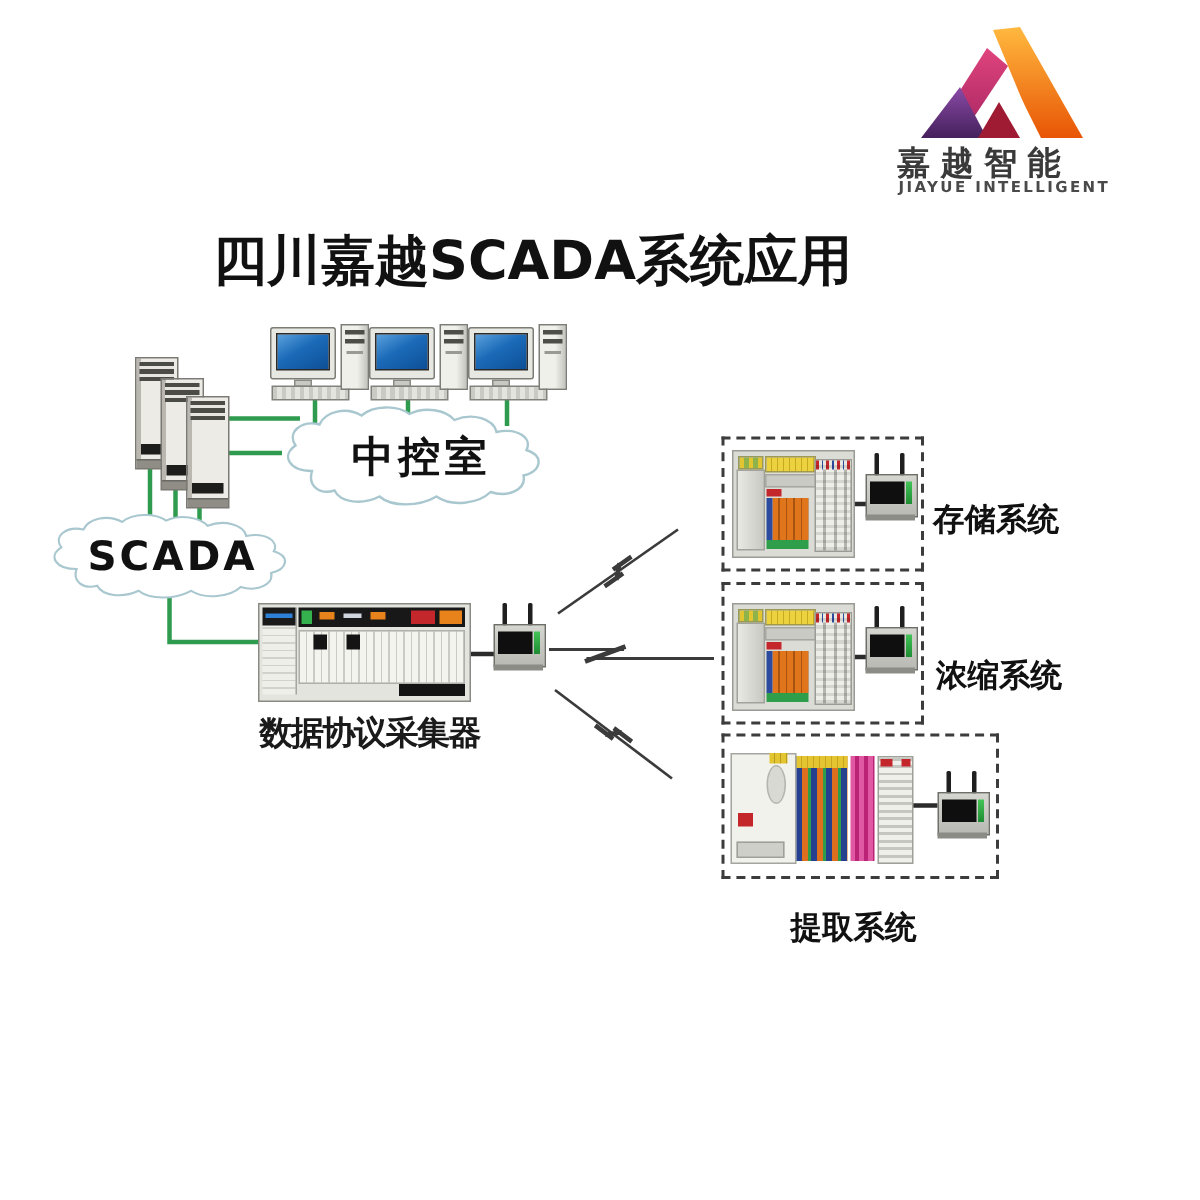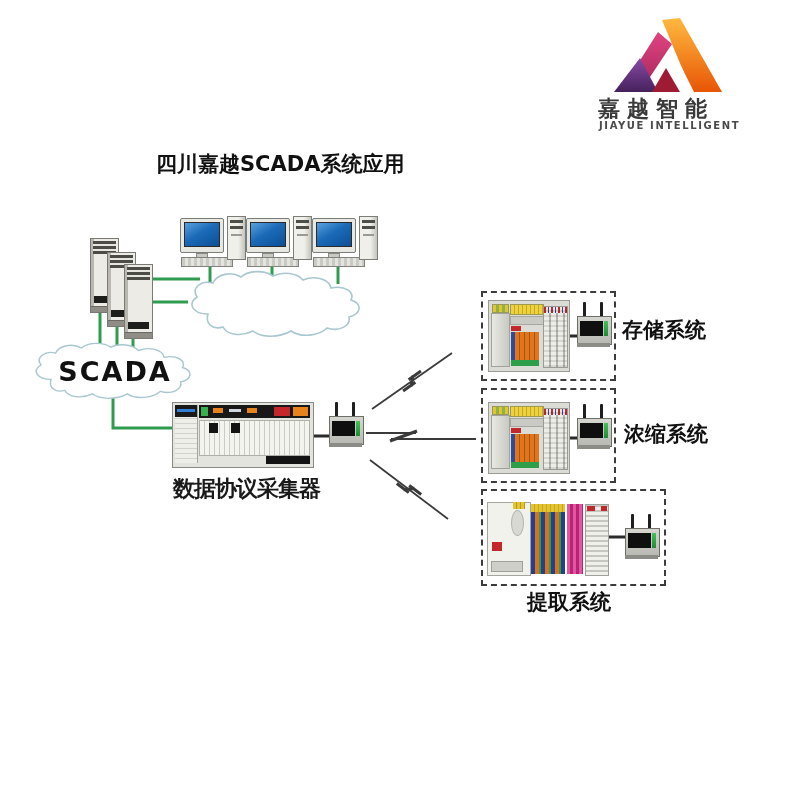--- a/index.html
+++ b/index.html
@@ -1,25 +1,25 @@
 <!DOCTYPE html>
 <html><head>
 <meta charset="utf-8">
 <style>
   html,body{margin:0;padding:0;background:#fff;}
   #stage{position:relative;width:800px;height:800px;background:#ffffff;overflow:hidden;
          font-family:"DejaVu Sans","Liberation Sans",sans-serif;color:#1a1a1a;}
   .abs{position:absolute;}
   
-  #title{left:156px;top:150px;width:380px;font-size:21px;font-weight:bold;color:#111;letter-spacing:0px;white-space:nowrap;}
+  #title{left:142px;top:150px;width:380px;font-size:36px;font-weight:bold;color:#111;letter-spacing:0px;white-space:nowrap;}
   .cloud-label{font-weight:bold;color:#111;text-align:center;white-space:nowrap;}
   #lbl-controlroom{left:196px;top:286px;width:170px;font-size:28px;letter-spacing:3px;}
   #lbl-scada{left:30px;top:356px;width:170px;font-size:27px;letter-spacing:2px;font-weight:700;}
   #lbl-collector{left:155px;top:474px;width:165px;font-size:22px;font-weight:bold;text-align:right;letter-spacing:-1px;white-space:nowrap;}
-  .sys-label{font-size:21px;font-weight:bold;color:#111;white-space:nowrap;}
+  .sys-label{font-size:21px;font-weight:bold;color:#111;white-space:nowrap;margin-top:16px;}
   
   #logo{left:596px;top:12px;width:132px;height:122px;}
   #logo-name{position:absolute;left:2px;top:82px;width:128px;font-size:22px;font-weight:bold;
              color:#3a3a3a;letter-spacing:7px;white-space:nowrap;}
   #logo-sub{position:absolute;left:3px;top:108px;width:128px;font-size:10px;font-weight:bold;
             color:#4a4a4a;letter-spacing:1.6px;white-space:nowrap;}
   
   .computer{width:66px;height:50px;}
   .computer .mon{position:absolute;left:0;top:2px;width:42px;height:33px;background:#e8e8e2;border:1px solid #7d7d77;border-radius:2px;}
   .computer .scr{position:absolute;left:3px;top:3px;width:34px;height:23px;background:linear-gradient(150deg,#5aa0dc 0%,#1b6ab8 45%,#0d4f96 100%);border:1px solid #2a2a2a;}
@@ -235,20 +235,21 @@
     <div class="cap"></div>
       <div class="slot"></div>
       <div class="base"></div>
   </div>
   <div class="abs server" style="left:124px;top:264px;z-index:3;">
     <div class="cap"></div>
       <div class="slot"></div>
       <div class="base"></div>
   </div>
 
+  <div id="lbl-controlroom" class="abs cloud-label">中控室</div>
   <div id="lbl-scada" class="abs cloud-label">SCADA</div>
 
   <div id="rack" class="abs">
     <div class="lm"></div>
     <div class="tband">
       <i class="c1"></i>
         <i class="c2"></i>
       <i class="c3"></i>
         <i class="c4"></i>
       <i class="c5"></i>

